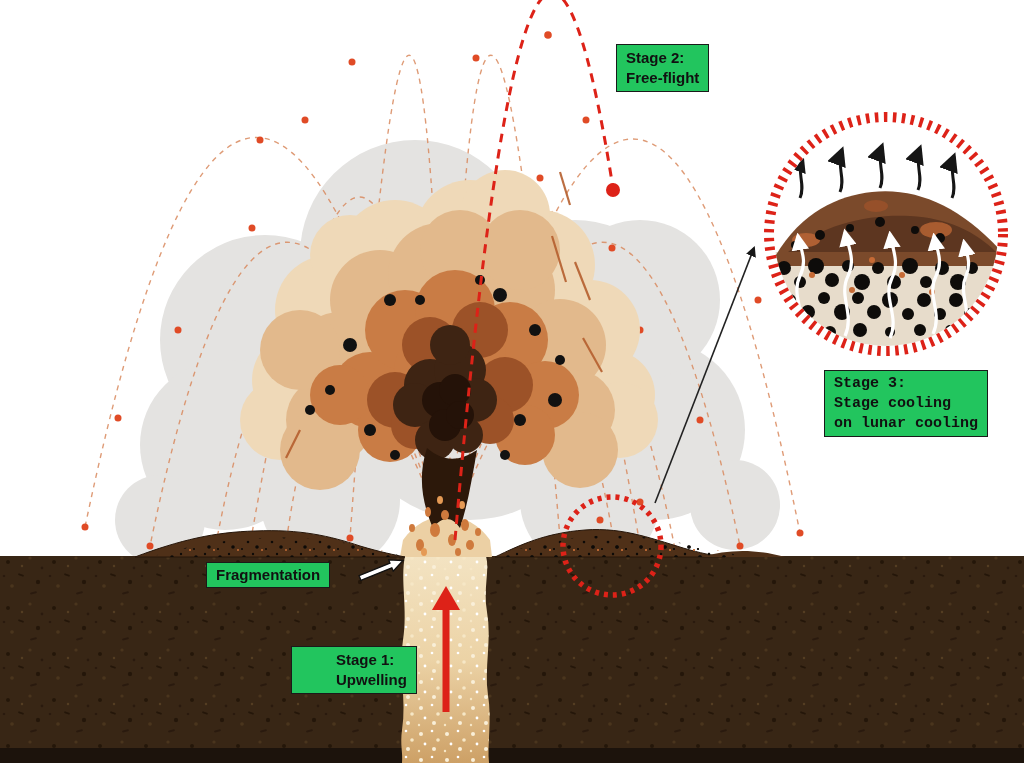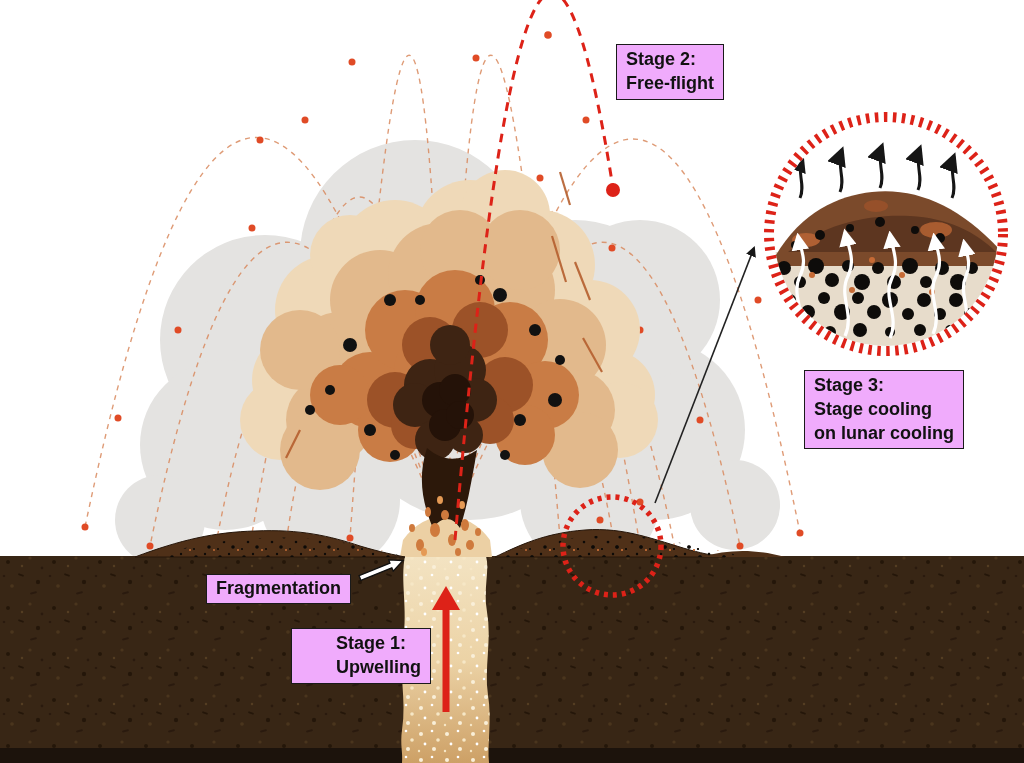--- a/index.html
+++ b/index.html
@@ -1,20 +1,20 @@
 <!DOCTYPE html>
 <html><head>
 <meta charset="utf-8">
 <style>
   html,body{margin:0;padding:0;background:#fff;}
   .stage{position:relative;width:1024px;height:763px;overflow:hidden;background:#fff;
          font-family:"Liberation Sans",sans-serif;}
   .scene{position:absolute;left:0;top:0;}
-  .lbl{position:absolute;background:#f0abfc;border:1.5px solid #1a1a1a;padding:3px 9px;
-       font-weight:bold;font-size:18px;line-height:1.32;color:#111;white-space:nowrap;}
+  .lbl{position:absolute;background:#22c55e;border:1.5px solid #1a1a1a;padding:3px 9px;
+       font-weight:bold;font-size:15px;line-height:1.32;color:#111;white-space:nowrap;}
   .lbl div{white-space:nowrap;}
 </style>
 </head>
 <body>
 
 <div class="stage">
 
 <svg class="scene" width="1024" height="763" viewBox="0 0 1024 763">
   <defs>
     <linearGradient id="condGrad" x1="0" y1="556" x2="0" y2="763" gradientUnits="userSpaceOnUse">
@@ -342,26 +342,26 @@
   </g>
 
   <polygon points="359.1,575.7 390,563.2 388.7,559.9 403,560.5 393.2,571.1 391.8,567.8 360.9,580.3" fill="#ffffff" stroke="#111" stroke-width="1.3"></polygon>
 </svg>
 
 <div class="lbl" style="left:616px;top:44px;">
   <div>Stage 2:</div>
   <div>Free-flight</div>
 </div>
 
-<div class="lbl" style="left:804px;top:370px;">
+<div class="lbl" style="left:824px;top:370px;font-family:Liberation Mono, monospace;">
   <div>Stage 3:</div>
   <div>Stage cooling</div>
   <div>on lunar cooling</div>
 </div>
 
-<div class="lbl" style="left:206px;top:562px;padding:2px 9px;margin-top:12px;">Fragmentation</div>
-
-<div class="lbl" style="left:291px;top:628px;padding-left:44px;">
+<div class="lbl" style="left:206px;top:562px;padding:2px 9px;">Fragmentation</div>
+
+<div class="lbl" style="left:291px;top:646px;padding-left:44px;">
   <div>Stage 1:</div>
   <div>Upwelling</div>
 </div>
 
 </div>
 
 </body></html>

